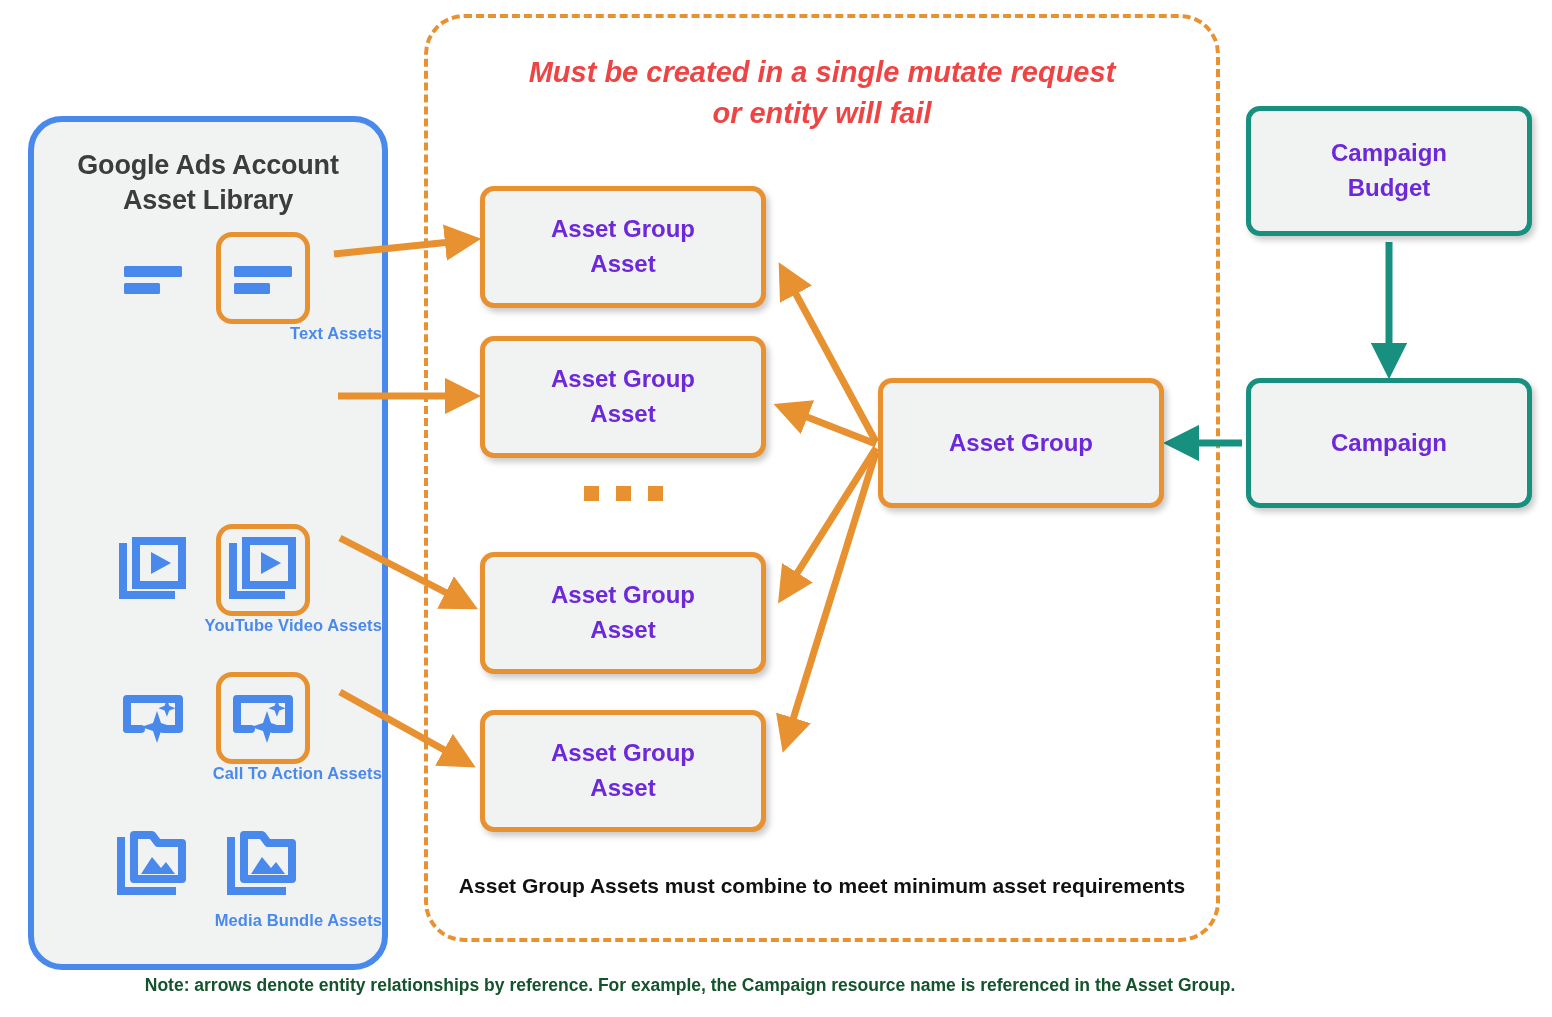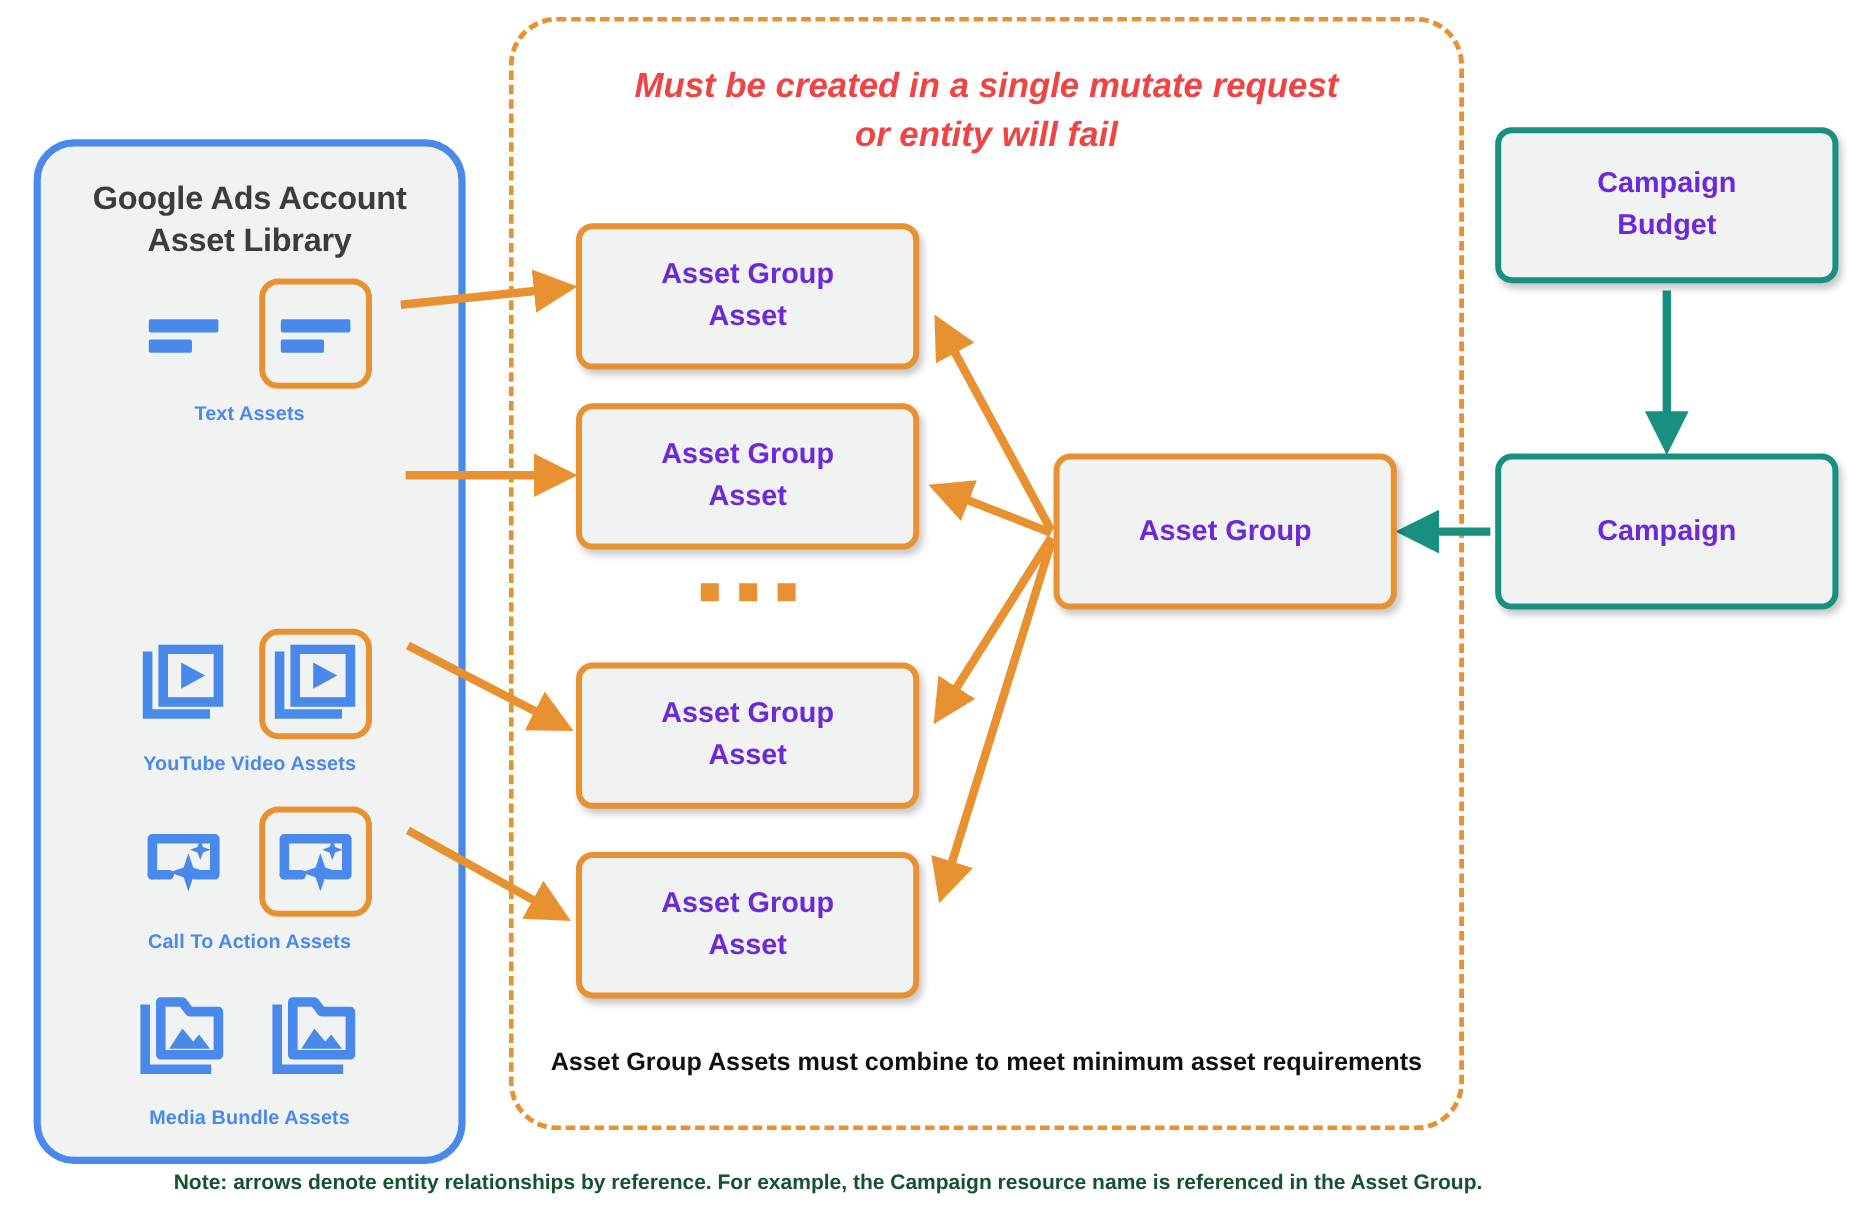--- a/index.html
+++ b/index.html
@@ -66,23 +66,23 @@
     align-items: center;
     justify-content: center;
     border: 5px solid transparent;
     border-radius: 16px;
   }
   .icon-cell.boxed {
     border-color: #e89130;
   }
   .asset-caption {
     position: absolute;
-    left: 0; top: 106px;
+    left: 0; top: 94px;
     width: 100%;
-    text-align: center;
+    text-align: right;
     font-size: 16.5px;
     font-weight: bold;
     color: #4a89ec;
     letter-spacing: 0.1px;
   }
 
   
   #mutate-region {
     position: absolute;
     left: 424px; top: 14px;

